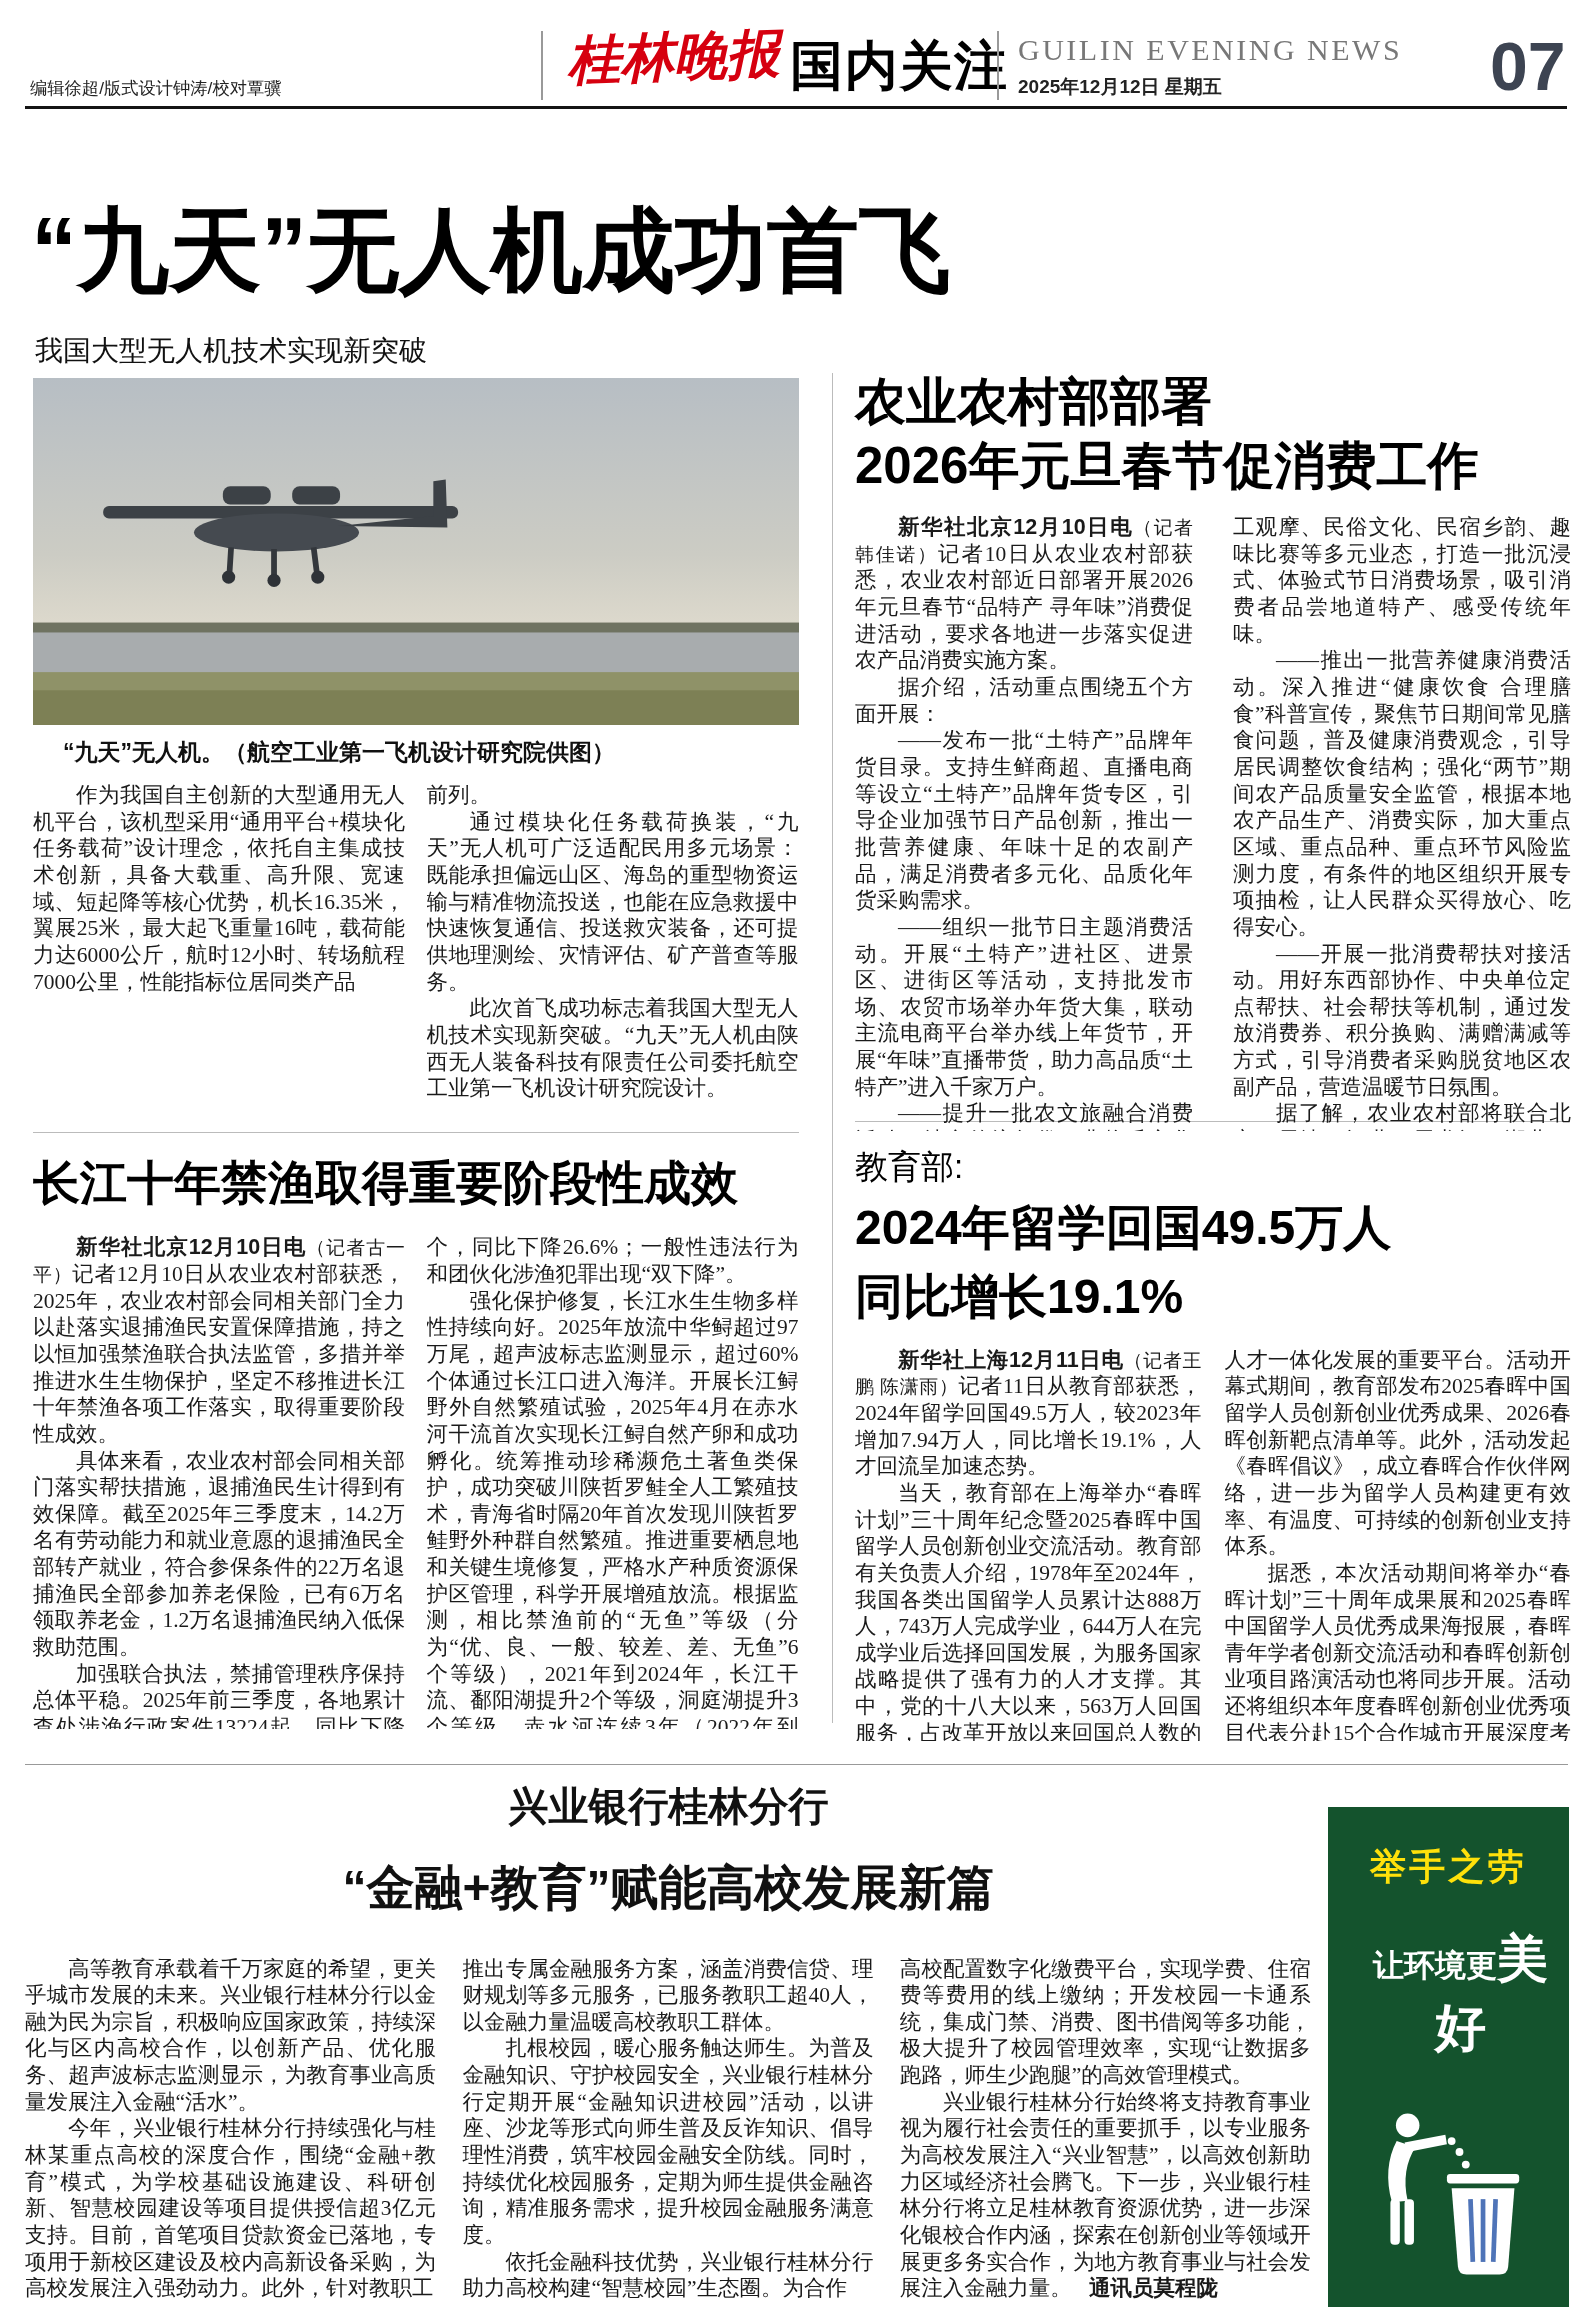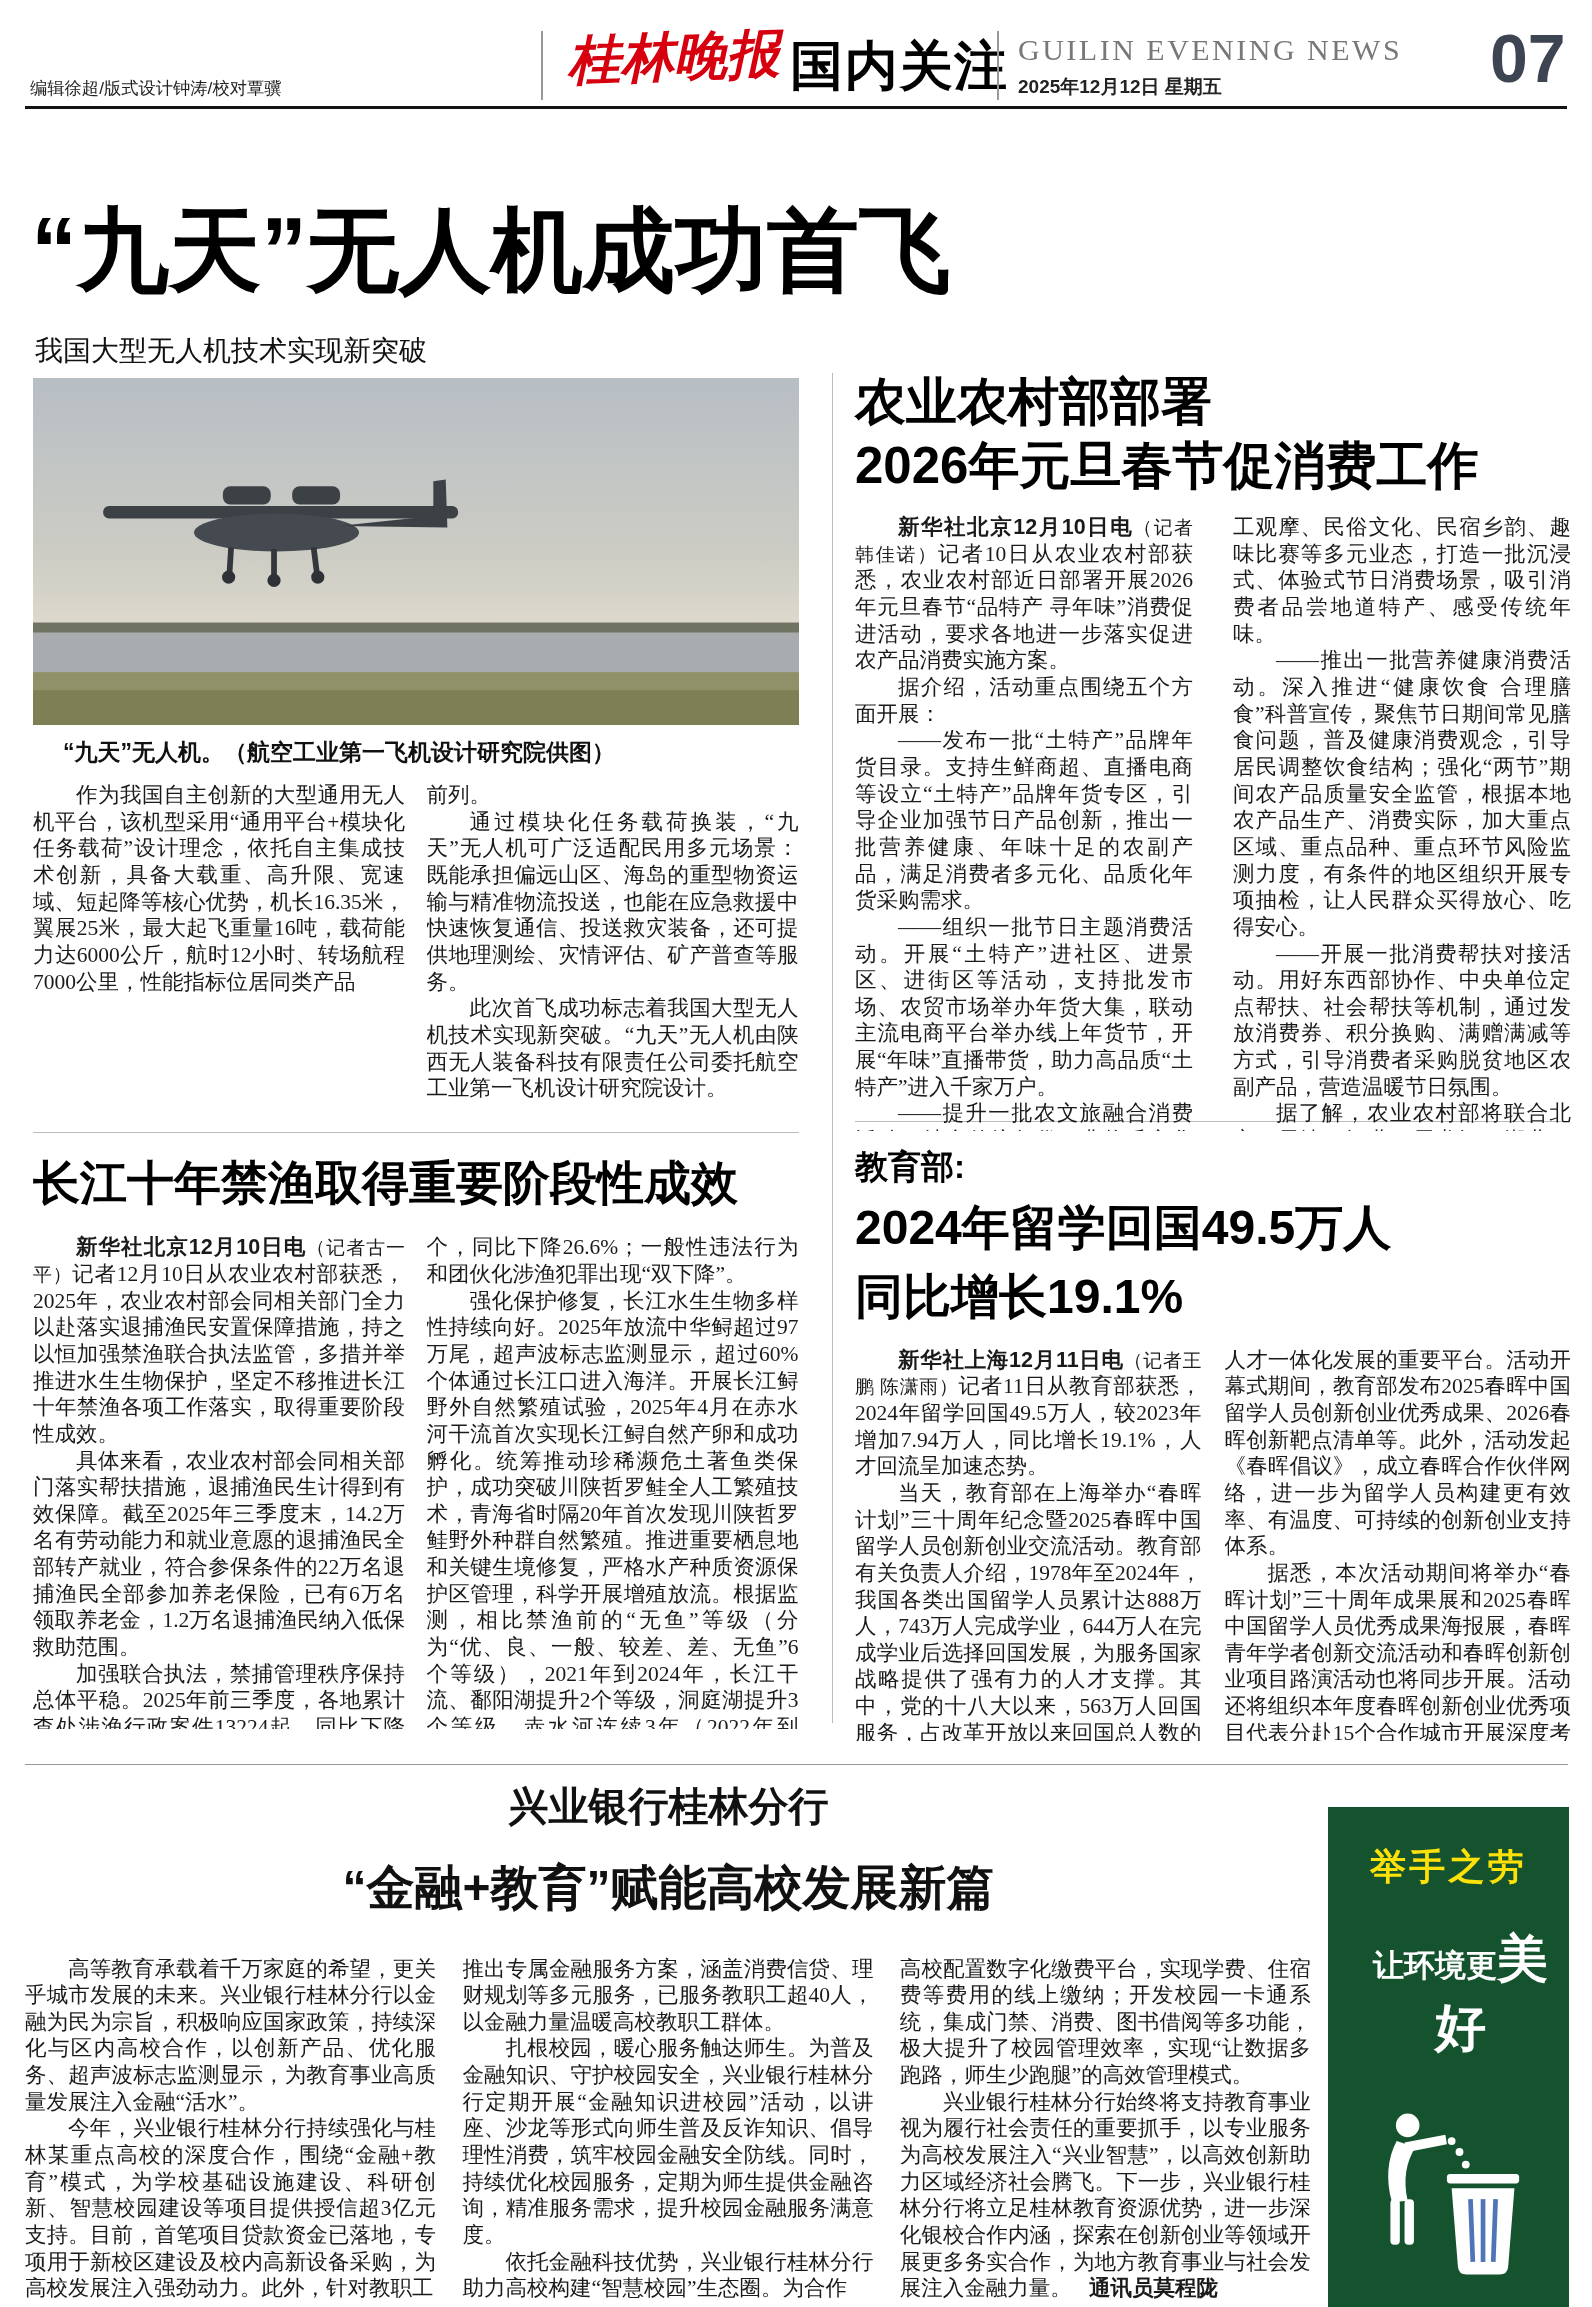--- a/index.html
+++ b/index.html
@@ -12,21 +12,21 @@
   .masthead{position:absolute;left:558px;top:21.5px;width:231px;text-align:center;
             font-size:53px;font-weight:bold;font-style:italic;color:#d6000f;
             font-family:"DejaVu Serif","Liberation Serif",serif;transform:rotate(-2deg);line-height:1.3;}
   .section-title{position:absolute;left:790px;top:31px;font-size:53px;font-weight:900;color:#000;
             font-family:"Liberation Sans","DejaVu Sans",sans-serif;letter-spacing:1.7px;}
   .vline2{position:absolute;left:997px;top:31px;width:1.7px;height:69px;background:#999;}
   .paper-en{position:absolute;left:1018px;top:33px;font-size:30px;color:#787878;letter-spacing:2.5px;
             font-family:"Liberation Serif",serif;}
   .date-line{position:absolute;left:1018px;top:74px;font-size:19px;font-weight:bold;color:#222;
             font-family:"Liberation Sans","DejaVu Sans",sans-serif;}
-  .page-no{position:absolute;right:26.4px;top:24px;font-size:68px;font-weight:900;color:#3d4452;
+  .page-no{position:absolute;right:26.4px;top:32px;font-size:68px;font-weight:900;color:#3d4452;
             font-family:"Liberation Sans","DejaVu Sans",sans-serif;line-height:1;}
   .hrule-top{position:absolute;left:25px;right:25px;top:106px;height:2.5px;background:#141414;}
   
   .headline{position:absolute;left:31px;top:198px;margin:0;font-size:92px;line-height:1.15;
             font-weight:900;color:#000;font-family:"Liberation Sans","DejaVu Sans",sans-serif;}
   .subhead{position:absolute;left:35px;top:332px;font-size:28px;color:#111;
             font-family:"Liberation Sans","DejaVu Sans",sans-serif;}
   
   .photo{position:absolute;left:33px;top:378px;width:766px;height:347px;display:block;}
   .caption{position:absolute;left:63px;top:737px;font-size:23px;font-weight:bold;
@@ -51,21 +51,21 @@
              font-family:"Liberation Sans","DejaVu Sans",sans-serif;}
   .ny-body{margin-top:16.5px;height:617px;gap:40px;}
   .ny-body .col{width:347px;}
   
   .cj{position:absolute;left:33px;top:1154px;width:766px;}
   .cj .art-title{font-size:47px;}
   .cj-body{margin-top:21.5px;height:495px;gap:21.5px;}
   .cj-body .col{width:372px;}
   
   .edu{position:absolute;left:855px;top:1145px;width:716px;}
-  .kicker{margin:0;font-size:33px;font-weight:bold;color:#000;
+  .kicker{margin:0;font-size:33px;font-weight:normal;color:#000;
           font-family:"Liberation Sans","DejaVu Sans",sans-serif;}
   .edu .art-title{font-size:48px;margin-top:8.3px;}
   .edu-body{margin-top:20px;height:394px;gap:23px;}
   .edu-body .col{width:347px;}
   
   .bank{position:absolute;left:25px;top:1779px;width:1287px;}
   .bank-t1{margin:0;text-align:center;font-size:40px;font-weight:900;
            font-family:"Liberation Sans","DejaVu Sans",sans-serif;}
   .bank-t2{margin:21.5px 0 0;text-align:center;font-size:48px;font-weight:900;
            font-family:"Liberation Sans","DejaVu Sans",sans-serif;}

